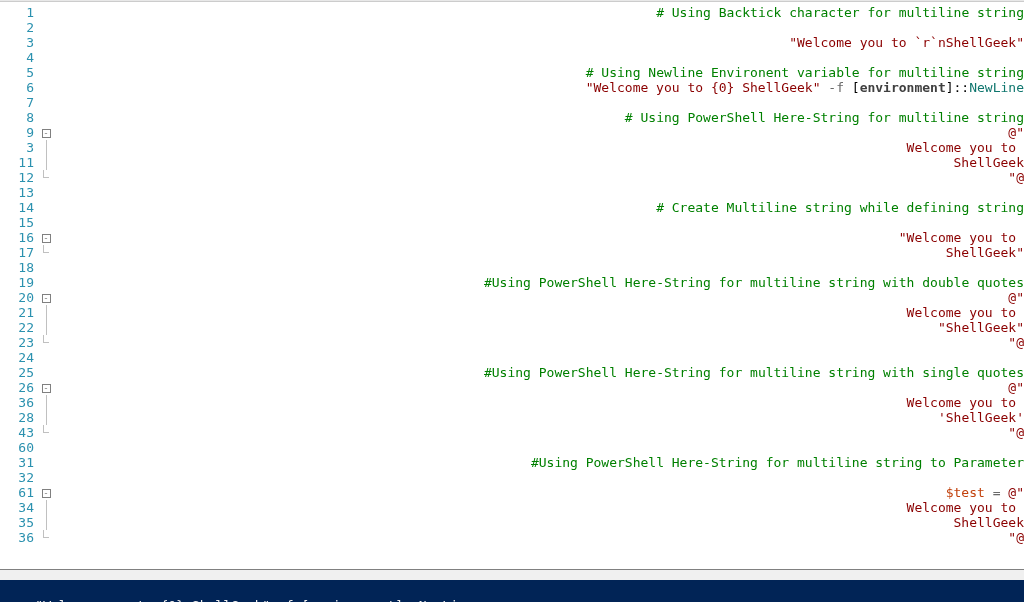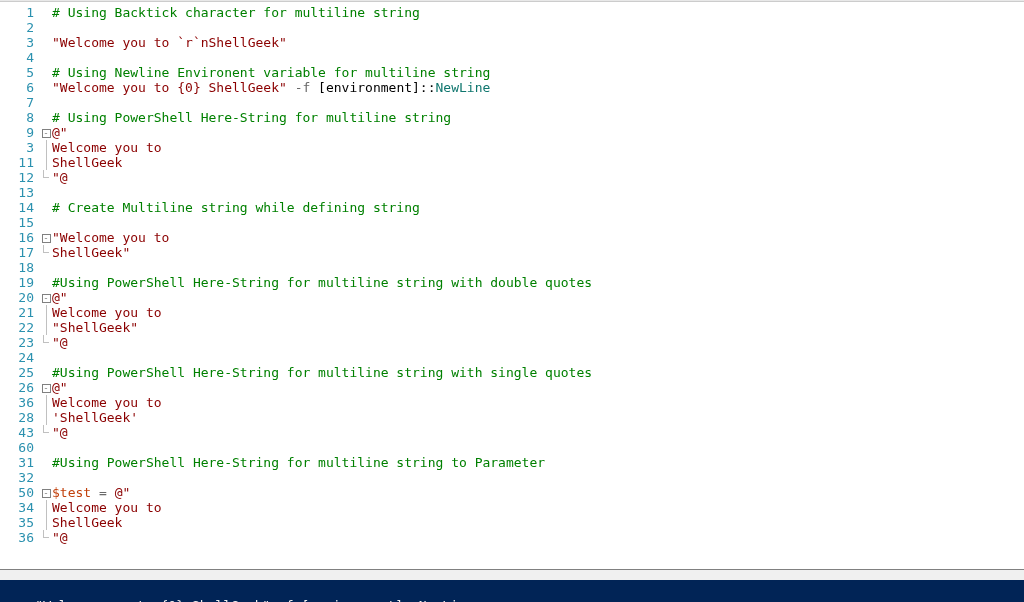--- a/index.html
+++ b/index.html
@@ -73,26 +73,27 @@
     border-left: 1px solid #c0c0c0;
     border-bottom: 1px solid #c0c0c0;
     vertical-align: top;
   }
   .code {
     flex: 1;
     font-size: 13px;
     line-height: 15px;
     padding-top: 3px;
     white-space: pre;
+    text-align: right;
   }
   .code div { height: 15px; }
   .c-comment { color: #008000; }
   .c-string  { color: #8b0000; }
   .c-op      { color: #696969; }
-  .c-type    { color: #000000; }
+  .c-type    { color: #404040; font-weight: bold; }
   .c-member  { color: #0f766e; }
   .c-var     { color: #c2410c; }
   .console-area {
     border-top: 1px solid #808080;
   }
   .console-gap {
     height: 10px;
     background: #f0f0f0;
   }
   .console {
@@ -140,21 +141,21 @@
       <div>23</div>
       <div>24</div>
       <div>25</div>
       <div>26</div>
       <div>36</div>
       <div>28</div>
       <div>43</div>
       <div>60</div>
       <div>31</div>
       <div>32</div>
-      <div>50</div>
+      <div>61</div>
       <div>34</div>
       <div>35</div>
       <div>36</div>
     </div>
   <div class="fold-col">
       <div></div>
       <div></div>
       <div></div>
       <div></div>
       <div></div>

